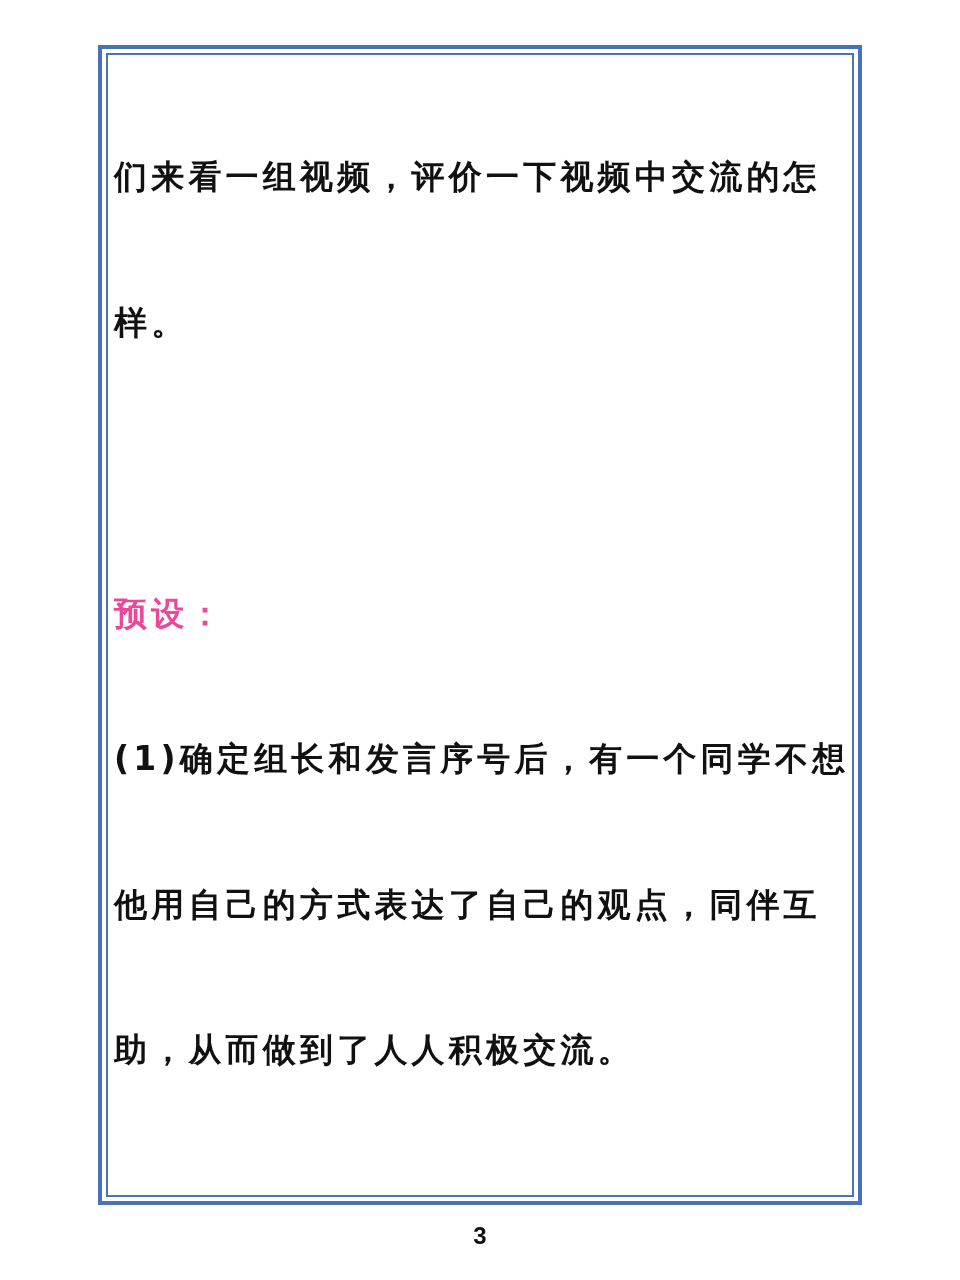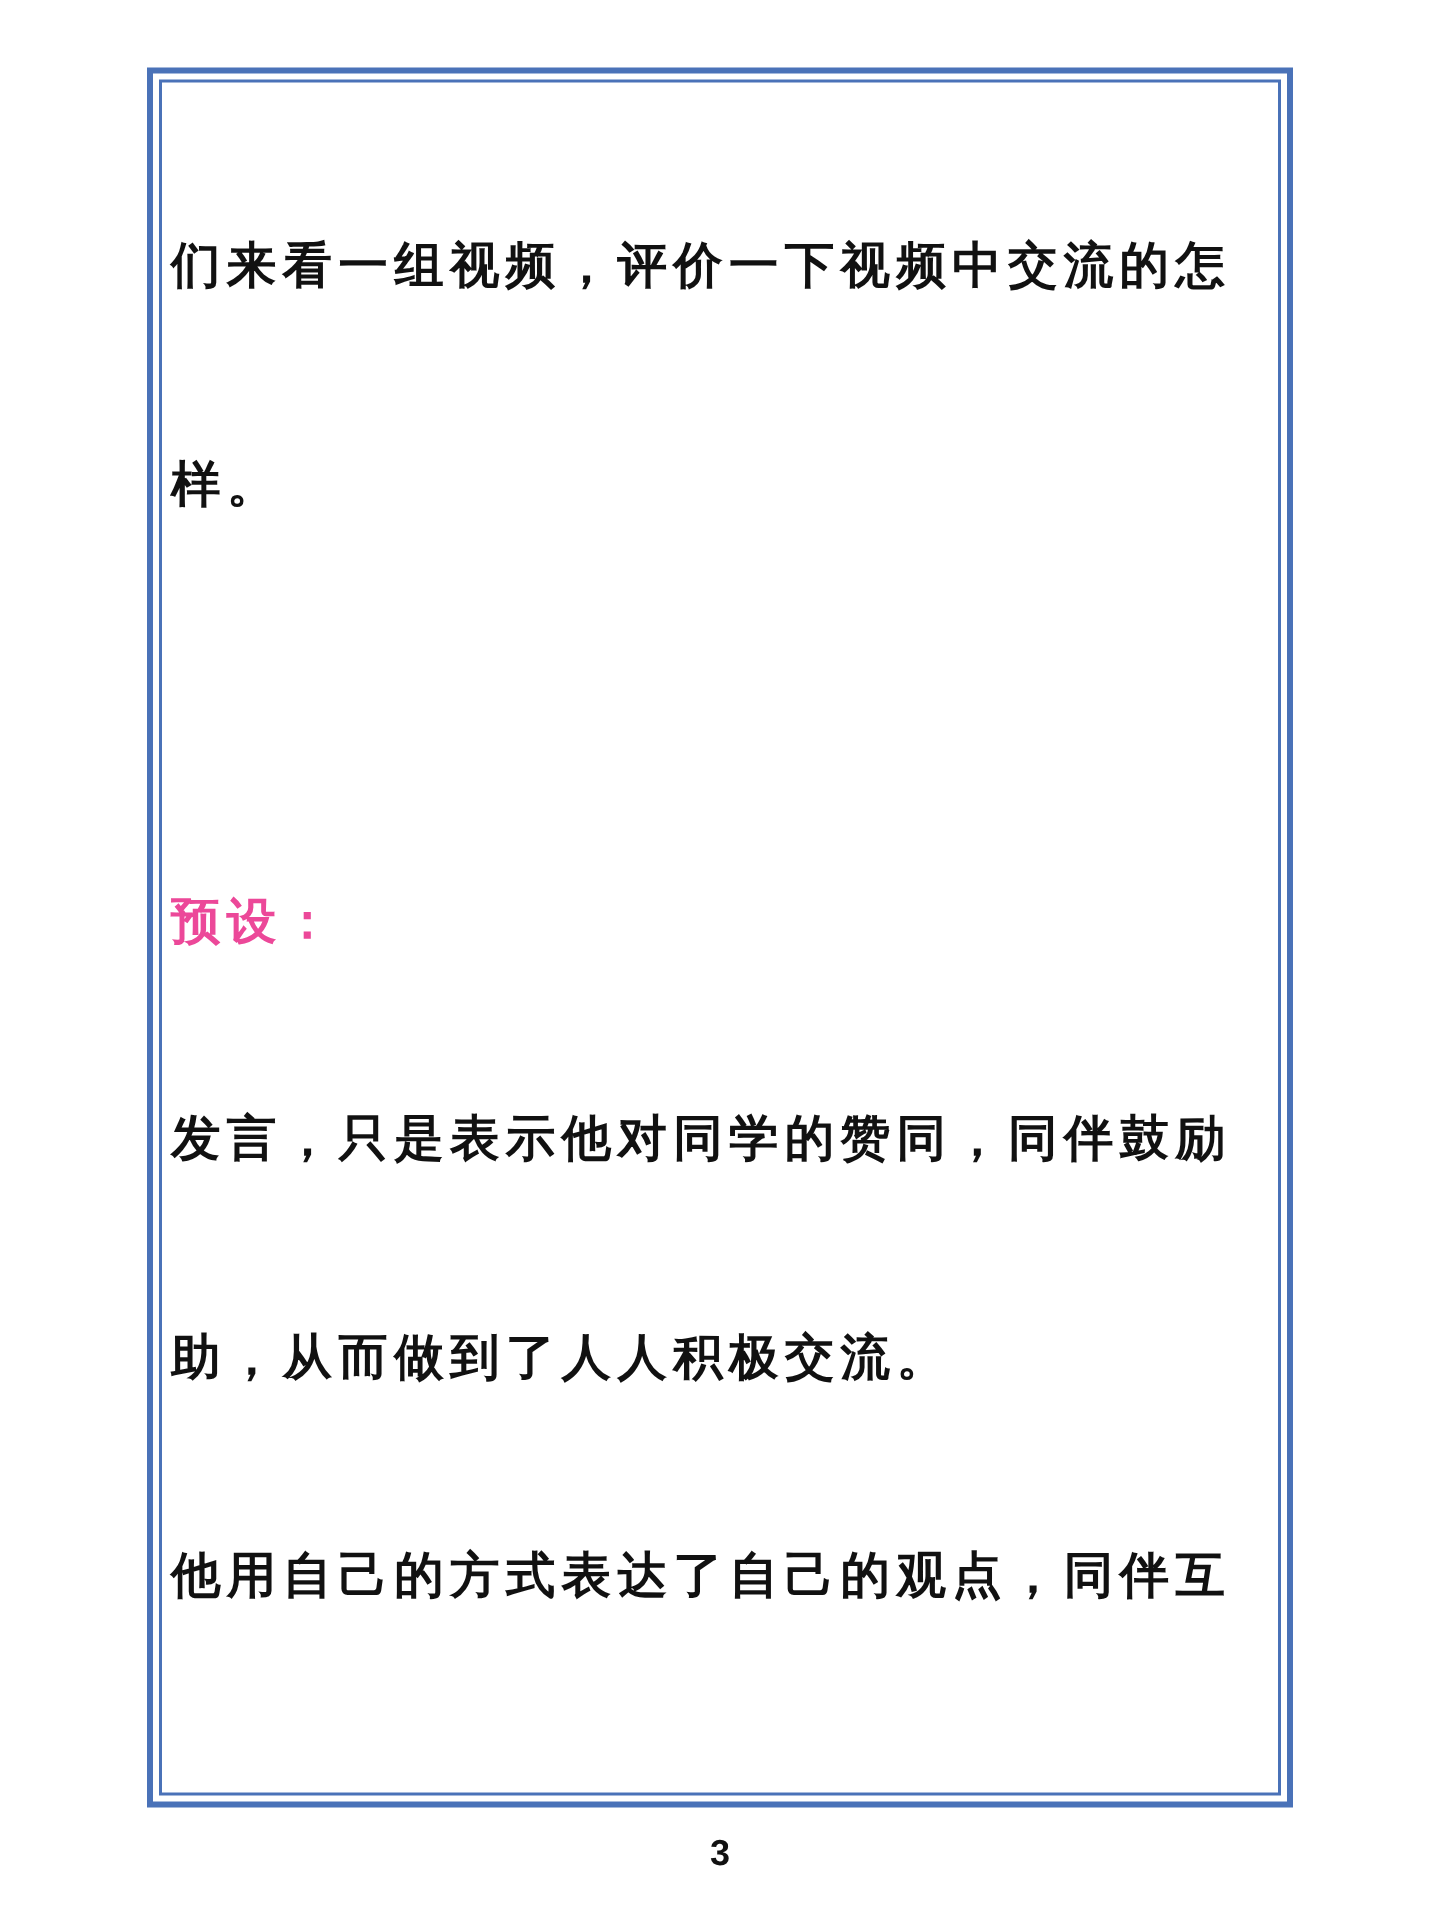--- a/index.html
+++ b/index.html
@@ -45,20 +45,20 @@
 </div>
 
 <div class="content">
   <div class="para">
     <span class="line">们来看一组视频，评价一下视频中交流的怎</span>
     <span class="line">样。</span>
   </div>
   <div class="spacer"></div>
   <div class="para">
     <span class="line red">预设：</span>
-    <span class="line">发言，只是表示他对同学的赞同，同伴鼓励</span>
+    <span class="line">(1)确定组长和发言序号后，有一个同学不想</span>
+    <span class="line">他用自己的方式表达了自己的观点，同伴互</span>
     <span class="line">助，从而做到了人人积极交流。</span>
-    <span class="line">他用自己的方式表达了自己的观点，同伴互</span>
   </div>
 
 </div>
 
 <div class="page-num">3</div>
 
 </body></html>

